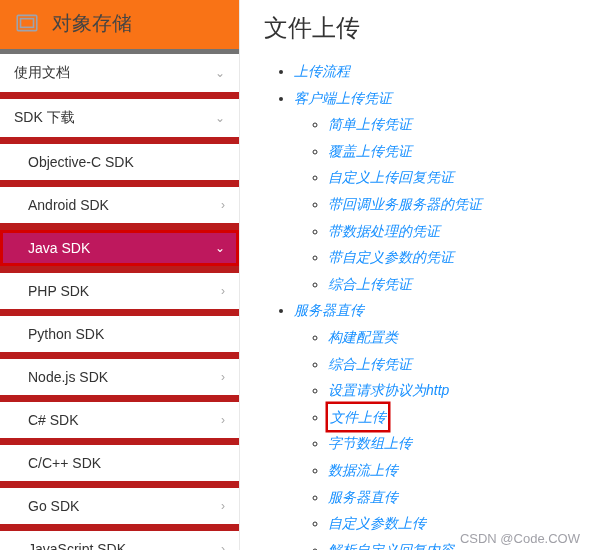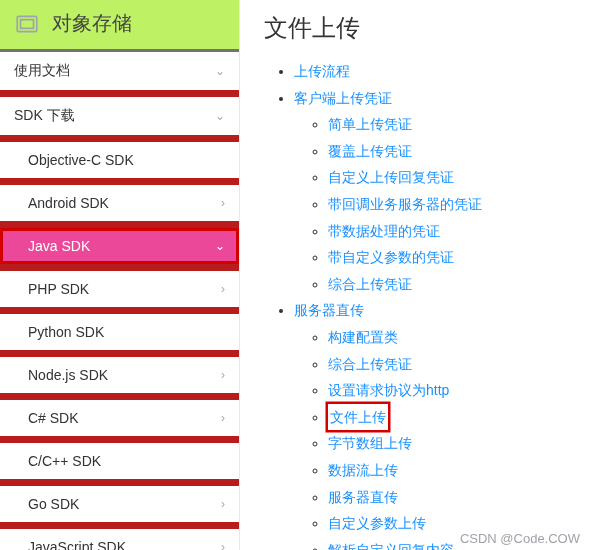--- a/index.html
+++ b/index.html
@@ -14,24 +14,24 @@
     position: relative;
   }
   .container { display: flex; }
   .sidebar {
     width: 240px;
     border-right: 1px solid #e8e8e8;
     background: #fafafa;
   }
   .title-row {
     display: flex;
-    align-items: center;
+    align-items: flex-start;
     padding: 10px 14px 12px 14px;
-    border-bottom: 3px solid #737373;
-    background: #bef264;
+    border-bottom: 5px solid #737373;
+    background: #f97316;
   }
   .title-icon {
     width: 26px; height: 26px;
     margin-right: 12px;
     color: #999;
   }
   .title-text {
     font-size: 20px;
     color: #444;
   }
@@ -47,21 +47,21 @@
     background: #fff;
   }
   .menu-item.sub {
     padding-left: 28px;
     align-items: center;
   }
   .menu-item.sub2 {
     padding-left: 42px;
   }
   .menu-item.selected {
-    background: #ec4899;
+    background: #be185d;
     color: #fff;
     box-shadow: inset 0 0 0 3px #d40000;
     gap: 36px;
   }
   .chev {
     color: #aaa;
     font-size: 12px;
   }
   .menu-item.selected .chev { color: #fff; }
   .content {
@@ -79,20 +79,21 @@
     padding-left: 30px;
     line-height: 1.9;
   }
   ul.toc ul {
     list-style: circle;
     padding-left: 34px;
   }
   ul.toc a {
     color: #1890ff;
     text-decoration: none;
+    font-style: italic;
   }
   .hl {
     display: inline-block;
     box-shadow: 0 0 0 2.5px #d40000;
     padding: 0 2px;
   }
   .watermark {
     position: absolute;
     right: 20px;
     bottom: 4px;

